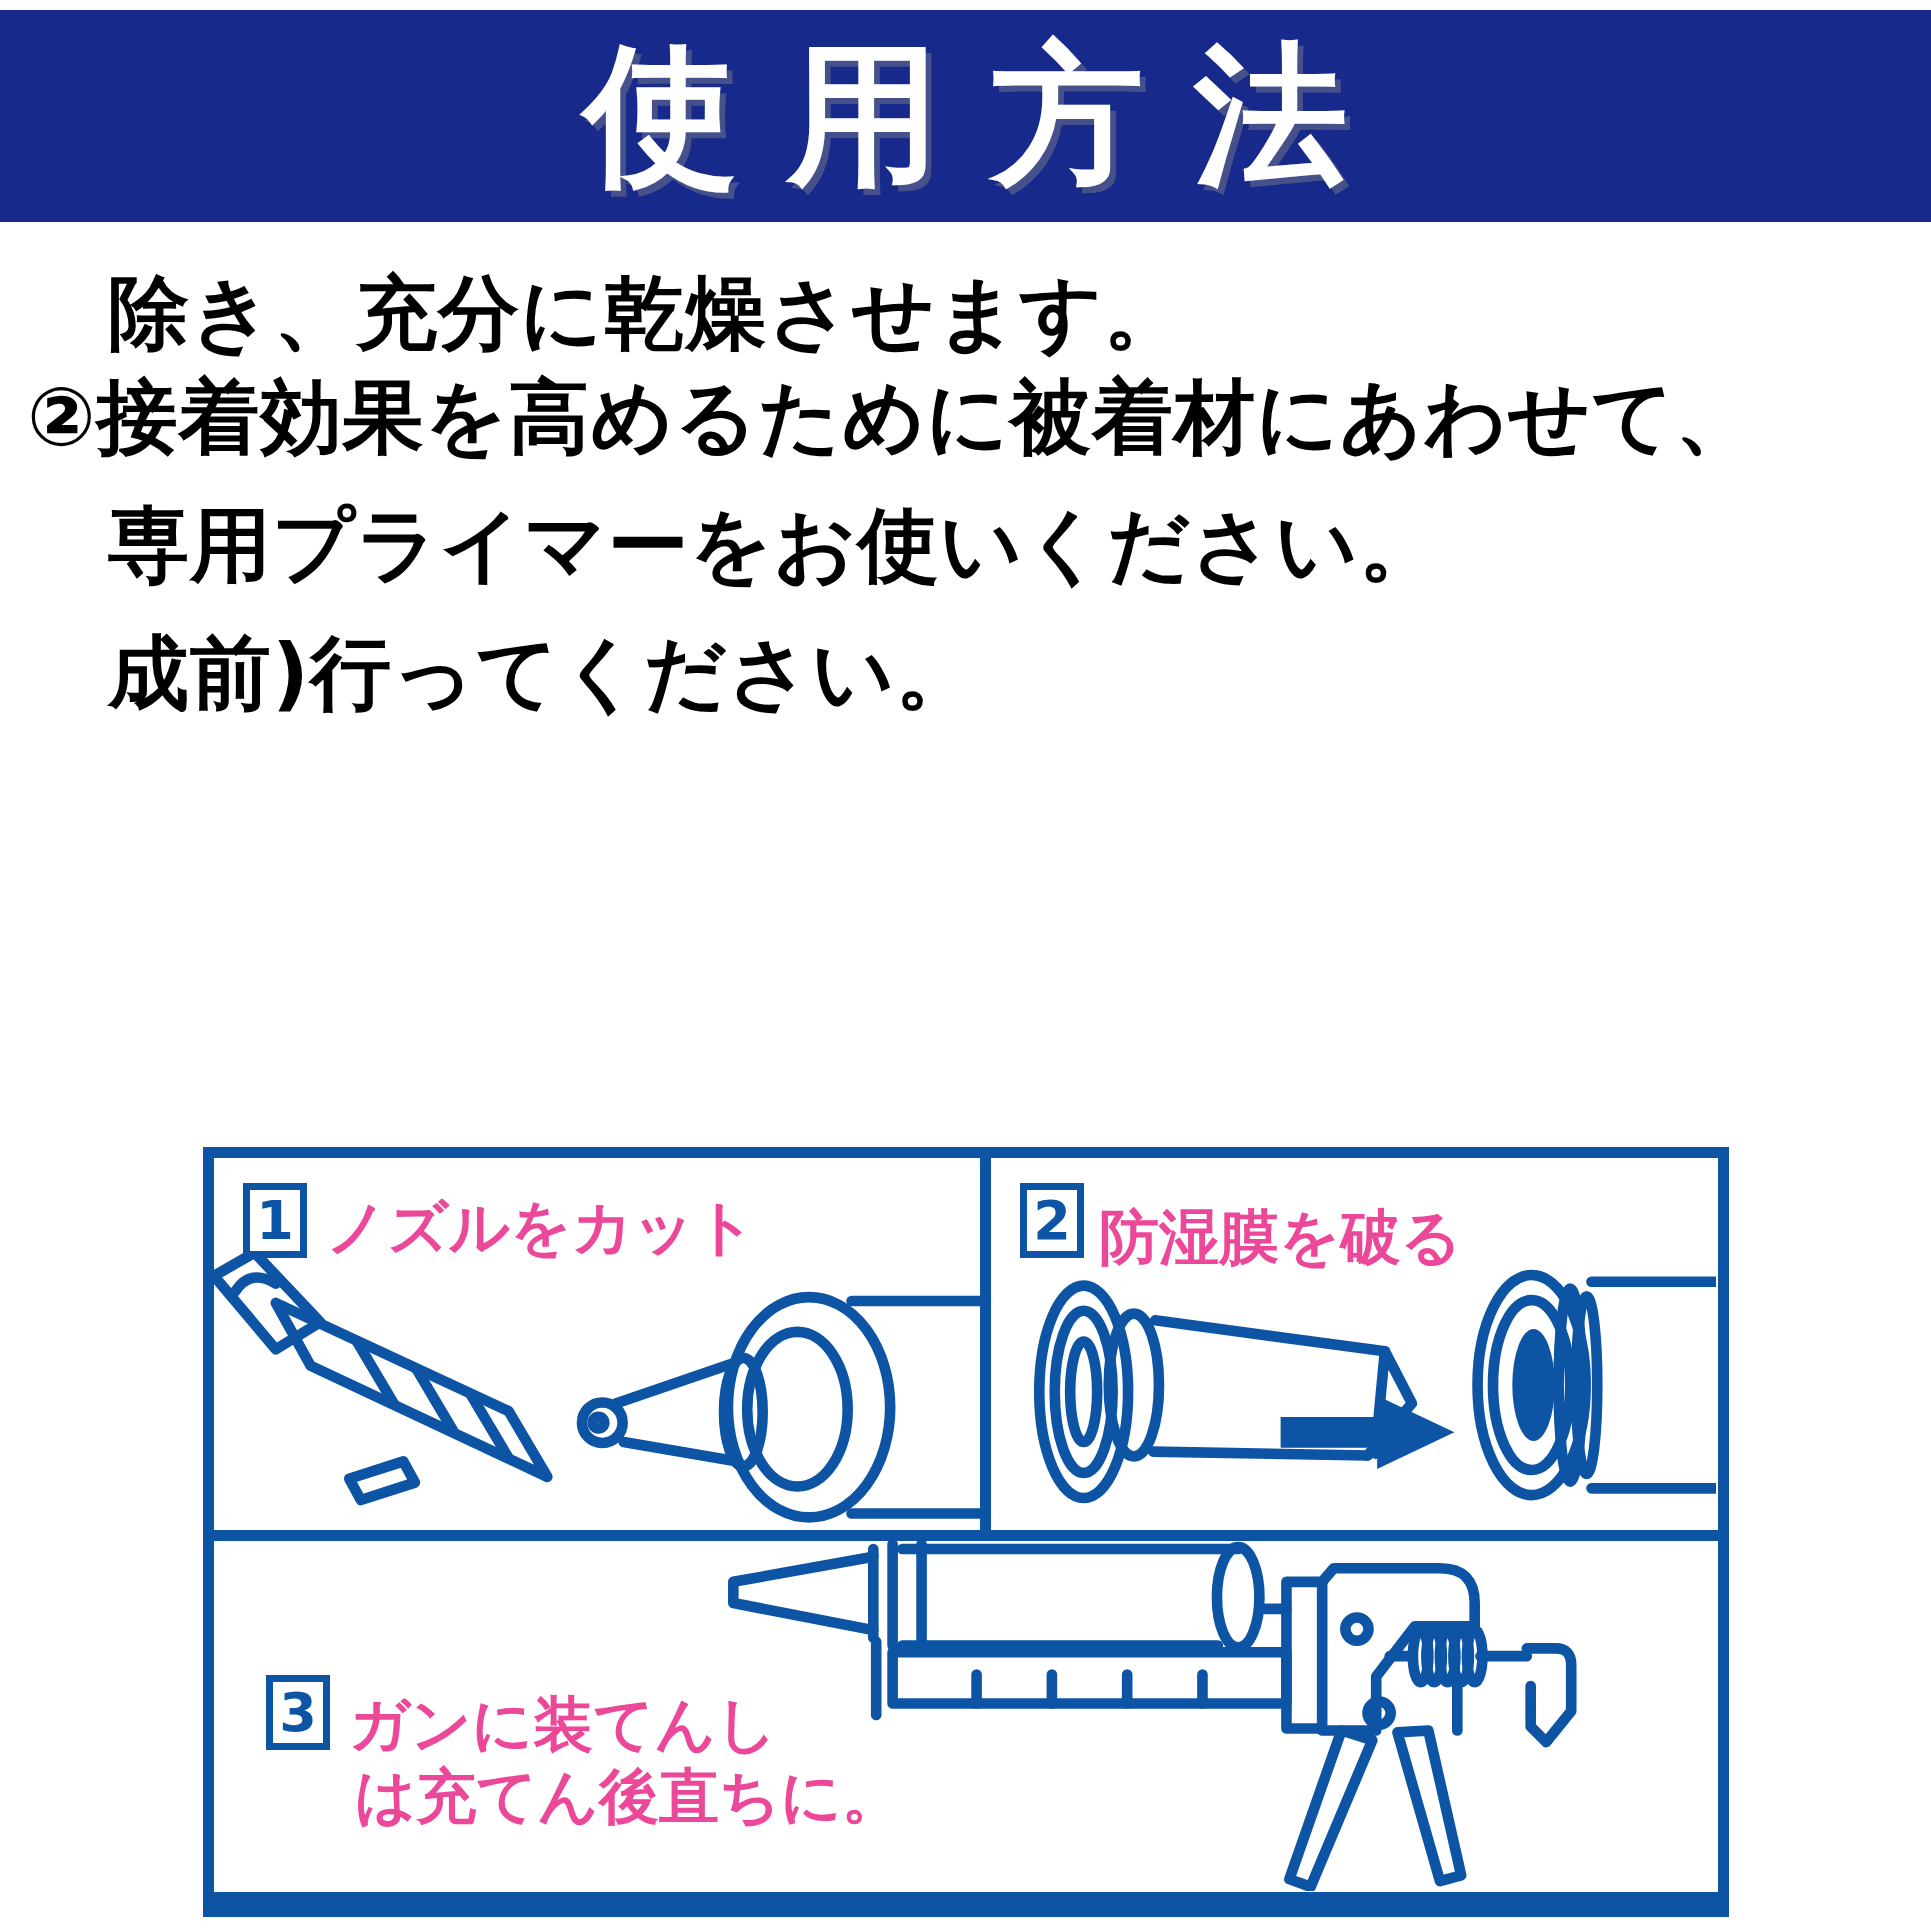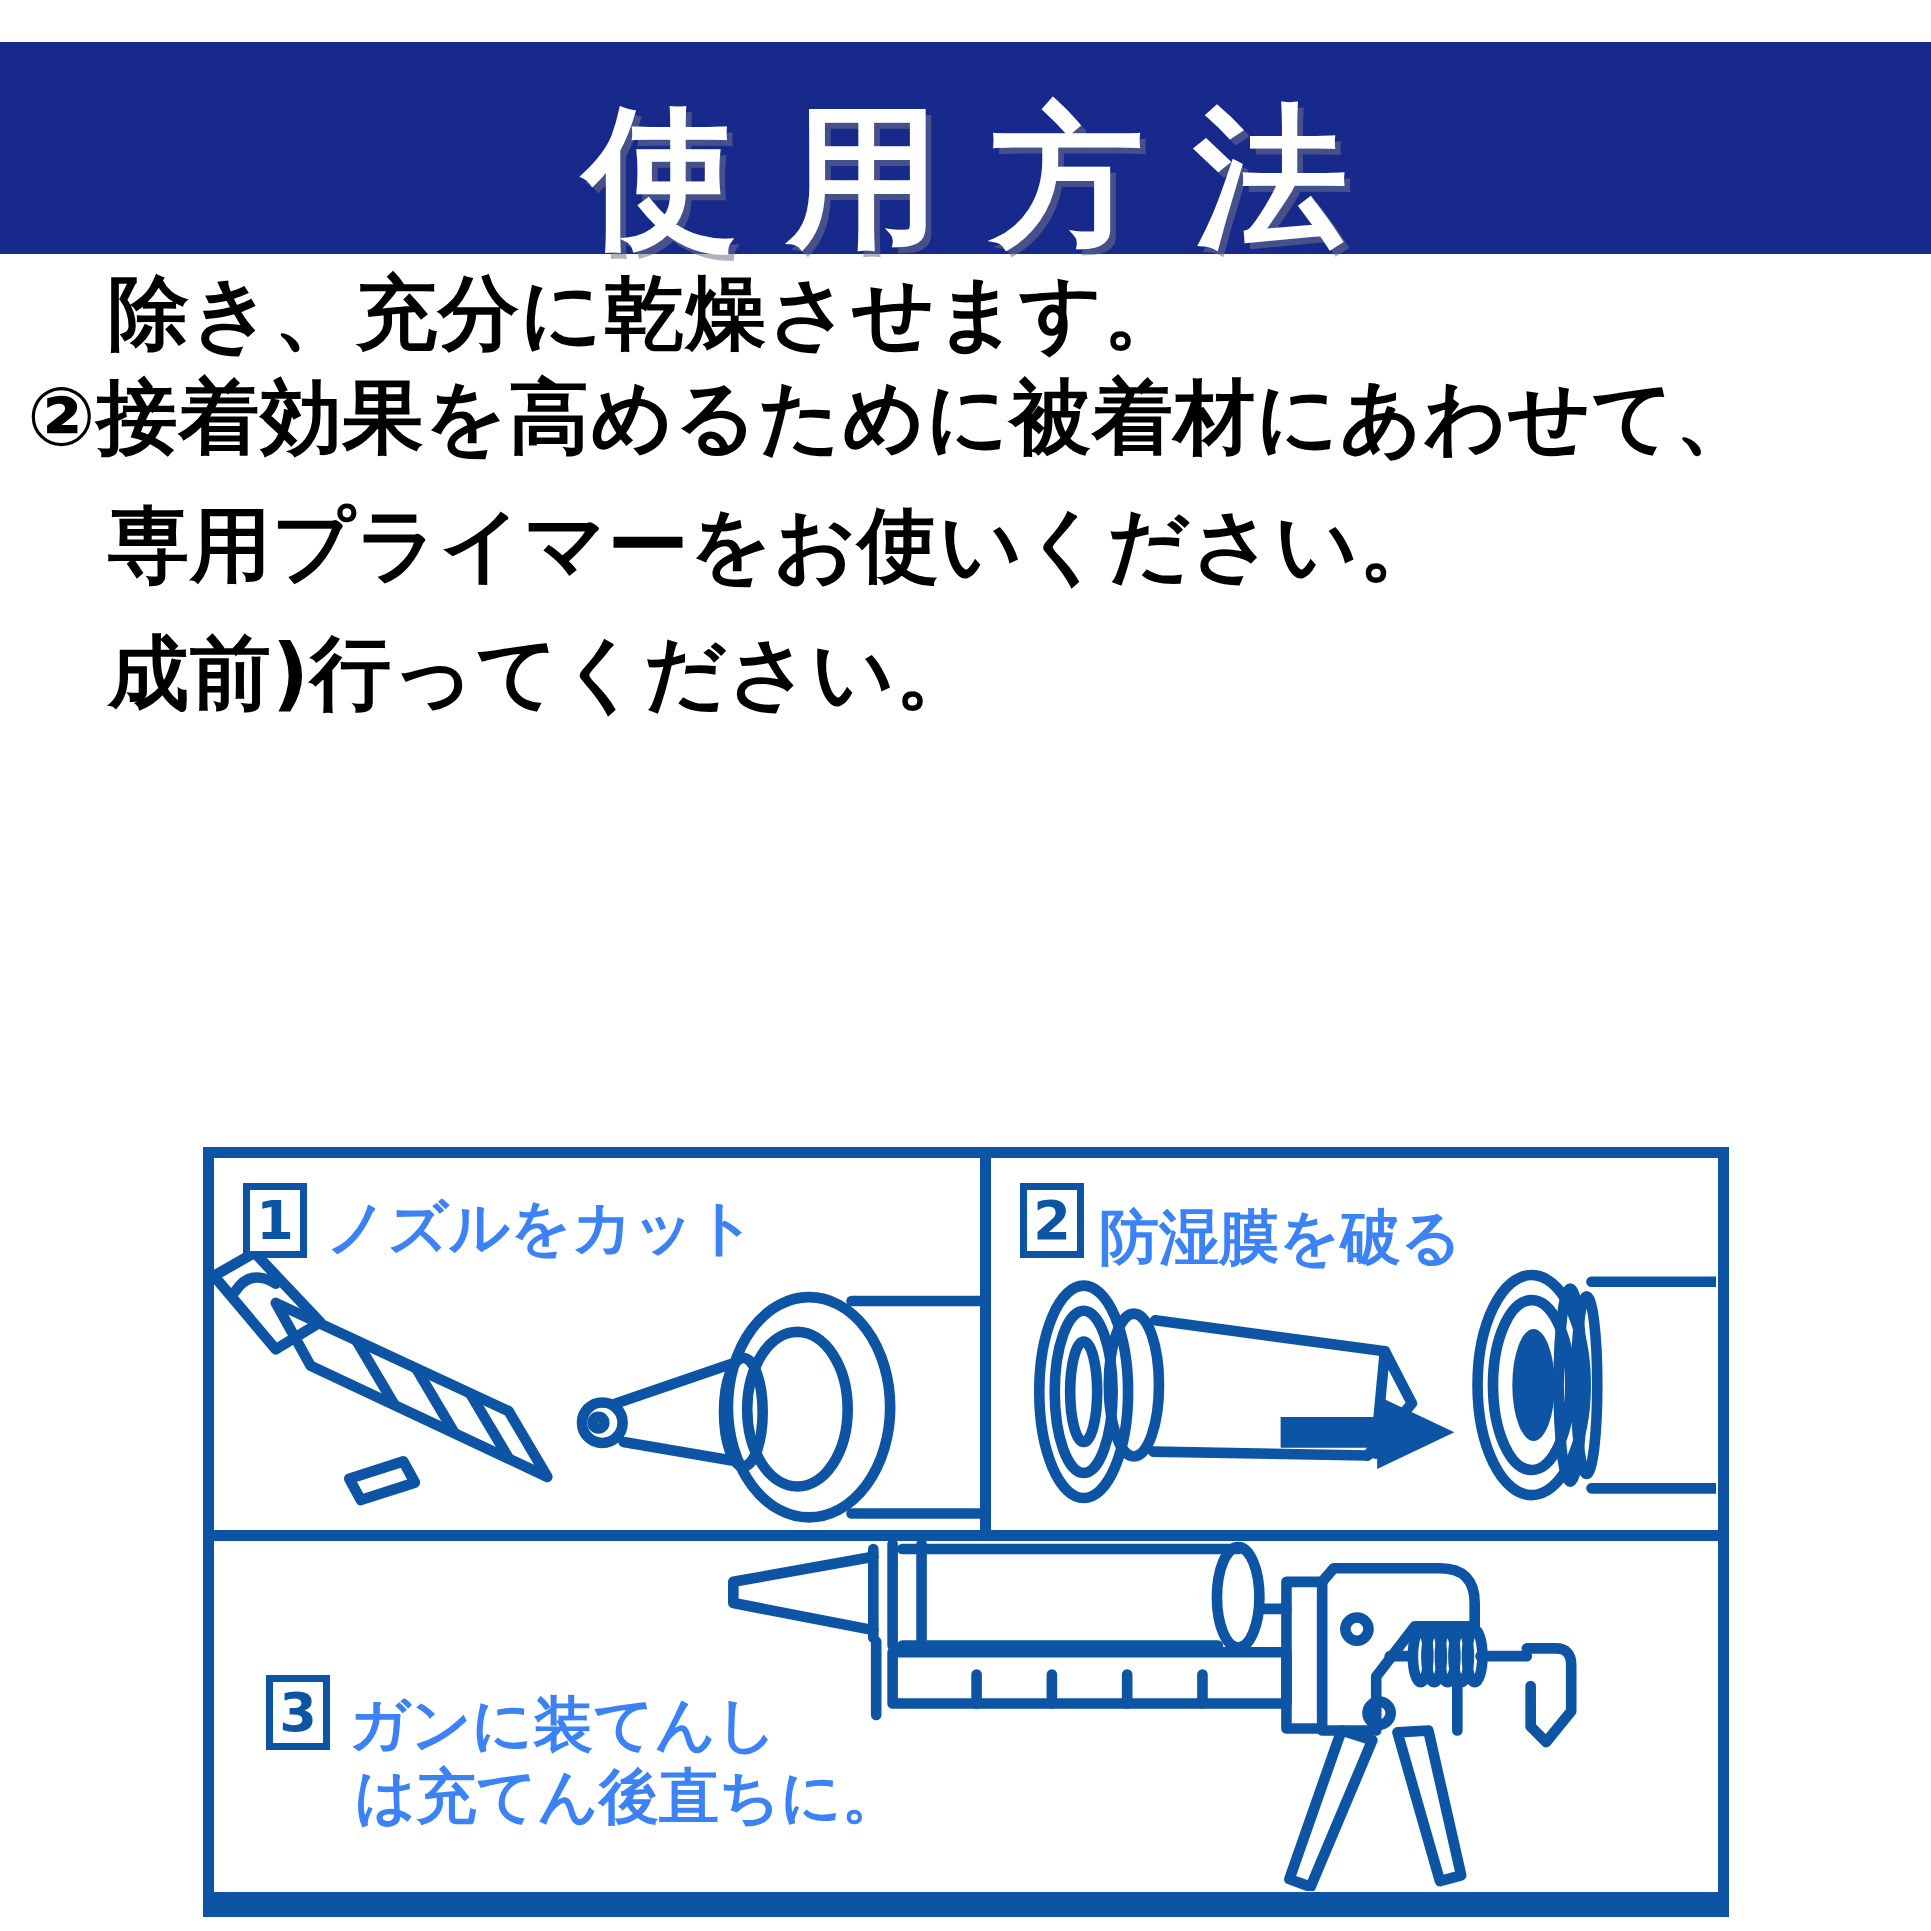--- a/index.html
+++ b/index.html
@@ -3,21 +3,21 @@
 <meta charset="utf-8">
 <style>
   html,body { margin:0; padding:0; }
   .page {
     position:relative; width:1931px; height:1931px; overflow:hidden;
     background:#ffffff; font-family:"DejaVu Sans", sans-serif; color:#000;
   }
   
   .header-bar {
     position:absolute; left:0; top:9.7px; width:1931px; height:212px;
-    background:#17298a; display:flex; align-items:flex-end; justify-content:center;margin-top:32px;
+    background:#17298a; display:flex; align-items:center; justify-content:center;
   }
   .header-title {
     color:#ffffff; font-size:153px; font-weight:bold;
     letter-spacing:0.33em; padding-left:0.33em; line-height:1;
     text-shadow:5.8px 5.8px 0 rgba(110,115,140,0.55);
     white-space:nowrap;
   }
   
   .instructions {
     position:absolute; left:27px; top:234px; width:1877px;
@@ -42,21 +42,21 @@
   .panel svg { position:absolute; left:0; top:0; }
   .badge {
     position:absolute; width:64px; height:75px; box-sizing:border-box;
     border:7.7px solid #0d55a4; color:#0d55a4; background:#fff;
     display:flex; align-items:center; justify-content:center;
     font-size:54px; font-weight:bold; z-index:2;
   }
   .b1,.b2 { left:29px; top:25px; }
   .b3 { left:52px; top:134px; }
   .plabel {
-    position:absolute; color:#3b82f6; font-weight:bold; font-size:60px;
+    position:absolute; color:#ec4899; font-weight:bold; font-size:60px;
     line-height:1.2; z-index:2; white-space:nowrap;
   }
   .pl1 { left:112px; top:33px; }
   .pl2 { left:108px; top:43px; }
   .pl3 { left:135px; top:137px;margin-top:10px; }
   .pl3 .l { display:block; }
   .pl3 .l2 { padding-left:5.8px; }
   .stroke { fill:none; stroke:#0d55a4; stroke-width:11; stroke-linecap:round; stroke-linejoin:round; }
   .fillblue { fill:#0d55a4; stroke:none; }
 </style>

